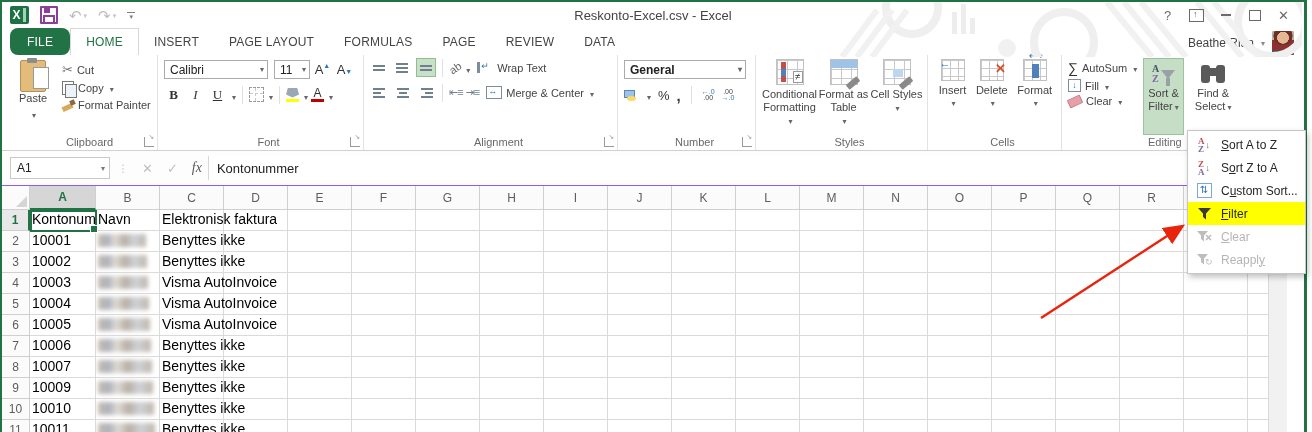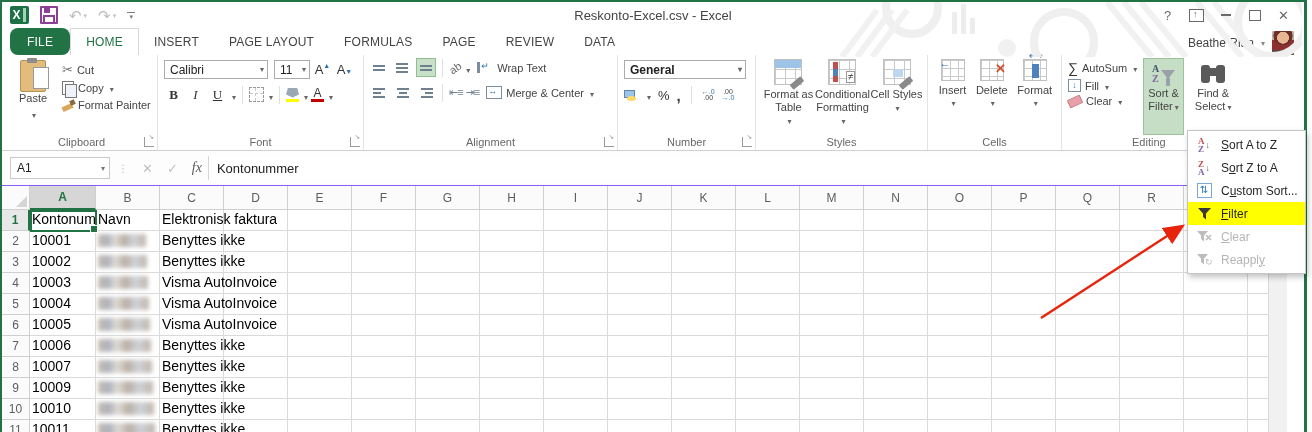--- a/index.html
+++ b/index.html
@@ -42,21 +42,21 @@
   .avatar{width:22px;height:24px;border-radius:1px;
     background:
       radial-gradient(circle at 50% 28%, #e5b793 0 28%, transparent 30%),
       radial-gradient(circle at 50% 20%, #6e2f28 0 42%, transparent 44%),
       linear-gradient(180deg,#b9b19f 0 38%, #8e2f32 38% 78%, #5a4a45 78%);}
   
   .ribbon{position:relative;height:95px;display:flex;background:#fff;border-bottom:1px solid #d1d1d1;
           padding-left:4px;z-index:3;}
   .grp{position:relative;box-sizing:border-box;height:100%;border-right:1px solid #e3e3e3;
        padding:3px 4px 15px 6px;flex:none;}
-  .grp-label{position:absolute;left:0;right:0;bottom:2px;text-align:center;font-size:11px;color:#686868;}
+  .grp-label{position:absolute;left:16px;right:0;bottom:2px;text-align:center;font-size:11px;color:#686868;}
   .dlg{position:absolute;right:3px;bottom:3px;width:9px;height:9px;border-left:1px solid #9a9a9a;
        border-bottom:1px solid #9a9a9a;}
   .dlg::after{content:"↘";position:absolute;right:0px;top:-4px;font-size:7px;color:#9a9a9a;}
   .caret::after{content:"▾";font-size:8px;color:#666;margin-left:2px;}
   .sm{font-size:11px;color:#444;}
   
   .g-clip{width:152px;display:flex;gap:8px;}
   .paste-btn{display:flex;flex-direction:column;align-items:center;width:42px;padding-top:2px;}
   .clipboard-ic{width:24px;height:30px;background:#e3bb7b;border:1px solid #b69153;border-radius:2px;position:relative;}
   .clipboard-ic::before{content:"";position:absolute;left:6px;top:-3px;width:10px;height:5px;background:#8d8d8d;border-radius:1px;}
@@ -429,27 +429,27 @@
             <span>.00</span>
             <b>→.0</b>
           </span>
       </div>
       <div class="grp-label">Number</div>
       <span class="dlg"></span>
     </div>
 
     <div class="grp g-styles">
       <div class="big-btn">
+        <span class="grid-ic cf-ic"></span>
+        <span>Conditional Formatting</span>
+          <span class="caret"></span>
+      </div>
+      <div class="big-btn">
         <span class="grid-ic ft-ic"></span>
         <span>Format as Table</span>
-          <span class="caret"></span>
-      </div>
-      <div class="big-btn">
-        <span class="grid-ic cf-ic"></span>
-        <span>Conditional Formatting</span>
           <span class="caret"></span>
       </div>
       <div class="big-btn">
         <span class="grid-ic cs-ic"></span>
         <span>Cell Styles</span>
           <span class="caret"></span>
       </div>
       <div class="grp-label">Styles</div>
     </div>
 

